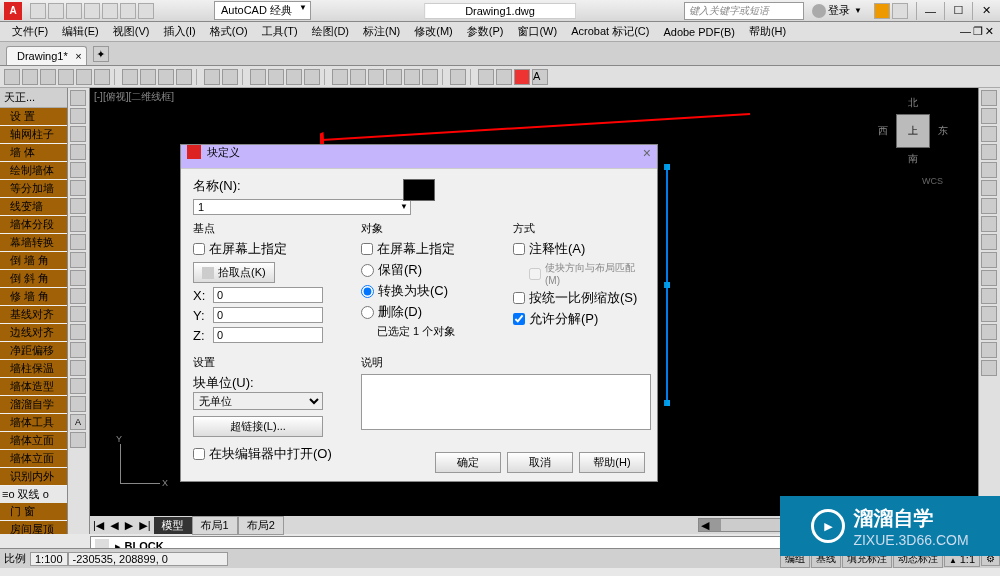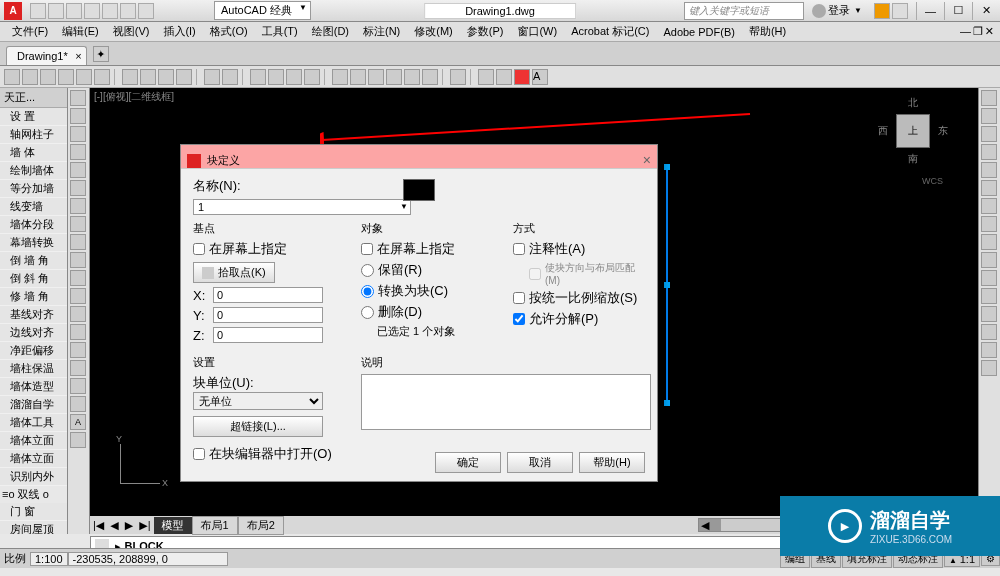--- a/index.html
+++ b/index.html
@@ -21,21 +21,21 @@
 .tabbar{height:24px;background:#d0d0d0;display:flex;align-items:flex-end;border-bottom:1px solid #888;}
 .tab{background:#f5f5f5;border:1px solid #999;border-bottom:none;padding:3px 18px 3px 10px;margin-left:6px;border-radius:3px 3px 0 0;position:relative;}
 .toolbar-row{height:22px;background:#e0e0e0;display:flex;align-items:center;gap:2px;padding:0 4px;border-bottom:1px solid #aaa;}
 .toolbar-row .tb{width:16px;height:16px;background:#ccc;border:1px solid #999;}
 .toolbar-row .sep{width:4px;height:16px;border-left:1px solid #aaa;margin:0 2px;}
 .prop-row{height:22px;background:#333;display:flex;align-items:center;gap:4px;padding:0 4px;color:#ccc;}
 .prop-row .combo{background:#222;border:1px solid #555;color:#ccc;padding:1px 18px 1px 4px;position:relative;min-width:90px;}
 .prop-row .combo::after{content:"▼";position:absolute;right:3px;top:1px;font-size:8px;}
 .prop-row .tb{width:16px;height:16px;background:#444;border:1px solid #666;}
 .workarea{position:absolute;top:88px;left:0;right:0;bottom:42px;display:flex;background:#333;}
-.palette{width:68px;background:#e5e5e5;border-right:1px solid #888;overflow:hidden;font-size:10px;}
+.palette{width:68px;background:#a16207;border-right:1px solid #888;overflow:hidden;font-size:10px;}
 .palette .hd{background:#d0d0d0;padding:2px 4px;border-bottom:1px solid #aaa;position:relative;}
 .palette .item{padding:1px 2px 1px 10px;white-space:nowrap;border-bottom:1px solid #f0f0f0;}
 .palette .sec{padding:1px 2px;background:#e8e8e8;}
 .vtoolbar{width:22px;background:#e0e0e0;display:flex;flex-direction:column;gap:2px;padding:2px;border-right:1px solid #888;}
 .vtoolbar .tb{width:16px;height:16px;background:#ccc;border:1px solid #999;}
 .canvas{flex:1;background:#000;position:relative;}
 .canvas-label{position:absolute;top:2px;left:4px;color:#888;font-size:10px;}
 .ucs{position:absolute;left:30px;bottom:50px;}
 .ucs .y{position:absolute;width:1px;height:40px;background:#888;left:0;bottom:0;}
 .ucs .x{position:absolute;width:40px;height:1px;background:#888;left:0;bottom:0;}
@@ -54,21 +54,21 @@
 .vtoolbar-r .tb{width:16px;height:16px;background:#ccc;border:1px solid #999;}
 .arrow{position:absolute;pointer-events:none;}
 .cmdline{height:20px;background:#fff;border:1px solid #888;position:absolute;bottom:20px;left:90px;right:22px;display:flex;align-items:center;padding:0 4px;}
 .cmdline .ico{width:14px;height:14px;background:#ddd;margin-right:6px;}
 .statusbar{height:20px;background:#d0d0d0;position:absolute;bottom:8px;left:0;right:0;display:flex;align-items:center;border-top:1px solid #888;font-size:10px;}
 .statusbar .lbl{padding:0 4px;}
 .statusbar .coord{border:1px solid #999;padding:0 4px;background:#eee;}
 .statusbar .sbtn{padding:1px 4px;border:1px solid #999;background:#ccc;margin-left:1px;font-size:10px;}
 .statusbar .right{margin-left:auto;display:flex;align-items:center;}
 .dialog{position:absolute;background:#f0f0f0;border:1px solid #888;box-shadow:4px 4px 12px rgba(0,0,0,0.4);width:478px;left:180px;top:144px;}
-.dialog .dtitle{height:24px;display:flex;align-items:flex-end;padding:0 6px;border-bottom:1px solid #ccc;background:#fca5a5;}
+.dialog .dtitle{height:24px;display:flex;align-items:flex-start;padding:0 6px;border-bottom:1px solid #ccc;background:#c4b5fd;}
 .dialog .dtitle .dlogo{width:14px;height:14px;background:#d22;margin-right:6px;}
 .dialog .dtitle .close{margin-left:auto;font-size:14px;color:#666;cursor:pointer;}
 .dialog .body{padding:8px 12px;}
 .dialog .row{display:flex;align-items:center;margin:4px 0;}
 .dialog label{font-size:13px;}
 .dialog .cols{display:flex;gap:10px;margin-top:6px;}
 .dialog .col{flex:1;}
 .dialog .col .gh{font-size:11px;margin-bottom:4px;}
 .dialog input[type=text]{border:1px solid #999;padding:1px 3px;font-size:11px;}
 .dialog .btn{border:1px solid #999;background:linear-gradient(#fff,#ddd);padding:2px 8px;font-size:11px;display:inline-flex;align-items:center;gap:4px;}
@@ -76,21 +76,21 @@
 .dialog .chk{display:flex;align-items:center;gap:4px;margin:3px 0;}
 .dialog .chk input{width:12px;height:12px;}
 .dialog .rad{display:flex;align-items:center;gap:4px;margin:3px 0;}
 .dialog .foot{display:flex;justify-content:flex-end;gap:6px;padding:8px 12px;border-top:0;}
 .dialog .foot .btn{min-width:66px;justify-content:center;}
 .preview{width:32px;height:22px;background:#000;border:1px solid #666;position:absolute;right:222px;top:34px;}
 .name-combo{width:218px;border:1px solid #999;background:#fff;padding:1px 14px 1px 4px;position:relative;}
 .name-combo::after{content:"▼";position:absolute;right:2px;top:2px;font-size:8px;}
 .watermark{position:absolute;right:0;bottom:20px;width:220px;height:60px;background:#0a7ca8;display:flex;align-items:center;justify-content:center;color:#fff;font-size:16px;gap:8px;}
 .watermark .play{width:34px;height:34px;border:3px solid #fff;border-radius:50%;display:flex;align-items:center;justify-content:center;}
-.watermark .sub{font-size:10px;display:block;color:#cde;}
+.watermark .sub{font-size:14px;display:block;color:#cde;}
 select{border:1px solid #999;font-size:11px;padding:1px;}
 textarea{border:1px solid #999;font-size:11px;resize:none;}
 </style>
 </head>
 <body>
 
 <div class="titlebar">
   <div class="acad-logo">A</div>
   <div class="qat">
     <div class="ico"></div>

